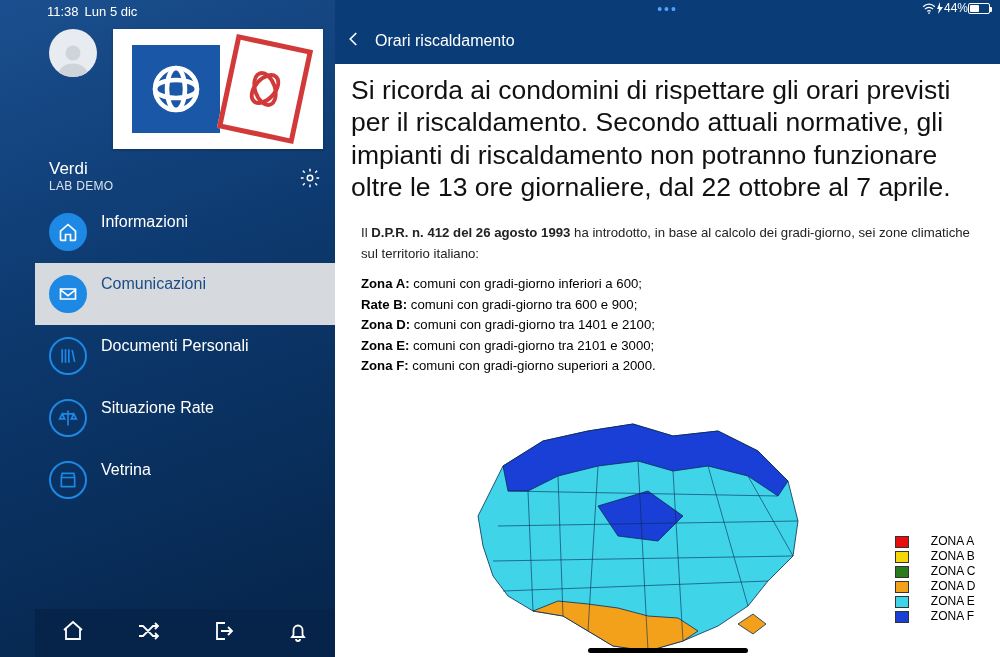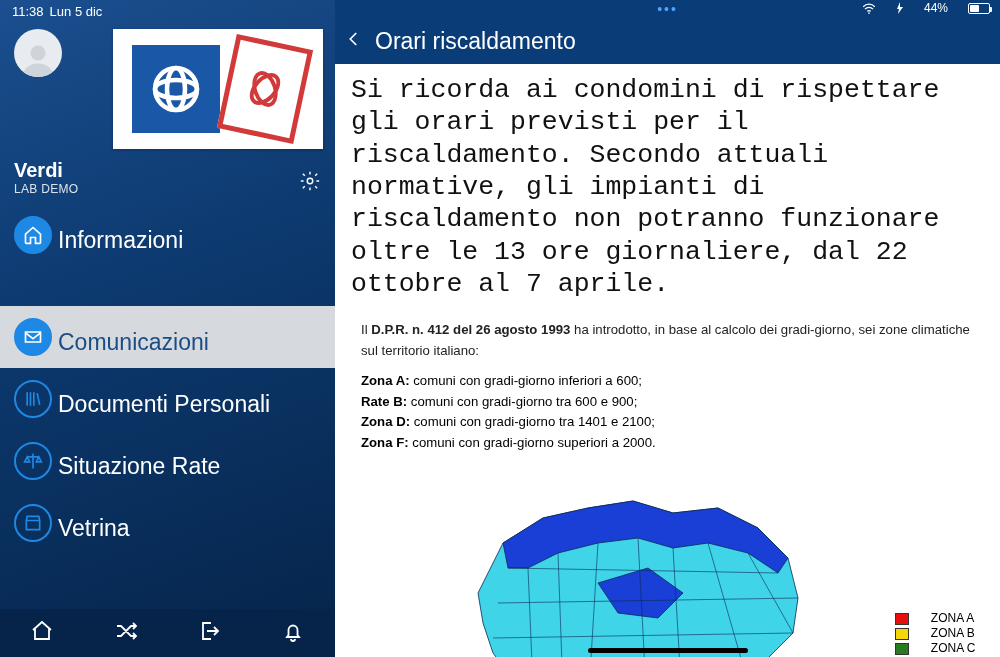--- a/index.html
+++ b/index.html
@@ -1,55 +1,55 @@
 <!DOCTYPE html>
 <html><head>
 <meta charset="utf-8">
 <style>
   * { box-sizing: border-box; margin: 0; padding: 0; }
   html, body { width: 1000px; height: 657px; font-family: -apple-system, "Helvetica Neue", Arial, sans-serif; overflow: hidden; }
   .root { display: flex; width: 100%; height: 100%; }
   
-  .sidebar { width: 335px; height: 100%; background: linear-gradient(160deg,#1b4f8f 0%,#0d3a70 40%,#052449 100%); color: #fff; display: flex; flex-direction: column; position: relative; }
+  .sidebar { width: 335px; height: 100%; background: linear-gradient(160deg,#1b4f8f 0%,#0d3a70 40%,#052449 100%); color: #fff; display: flex; flex-direction: column; position: relative; padding-left: 35px; }
   .status-left { display:flex; align-items:center; gap:6px; padding:4px 12px 0 12px; font-size:13px; font-weight:500; }
   .profile-row { display:flex; align-items:flex-start; padding:10px 12px 6px 14px; gap:14px; }
   .avatar { width:48px; height:48px; border-radius:50%; background:#e8ebef; display:flex; align-items:flex-end; justify-content:center; overflow:hidden; }
   .avatar svg { width:36px; height:36px; fill:#cfd4da; }
   .logo-card { background:#fff; width:210px; height:120px; display:flex; align-items:center; justify-content:center; gap:6px; box-shadow:0 1px 3px rgba(0,0,0,.25); margin-left:auto; }
   .logo-box { width:88px; height:88px; display:flex; align-items:center; justify-content:center; }
   .logo-box.blue { background:#1a57a6; }
   .logo-box.red { transform:rotate(12deg); border:5px solid #d23a3a; background:#fff; width:78px; height:96px; }
   .user-block { padding:4px 14px 8px 14px; display:flex; align-items:flex-end; justify-content:space-between; }
-  .user-name { font-size:20px; font-weight:700; }
+  .user-name { font-size:17px; font-weight:400; }
   .user-sub { font-size:12px; opacity:.85; letter-spacing:.3px; }
   .gear-icon svg { width:22px; height:22px; stroke:#fff; fill:none; stroke-width:1.6; }
   .menu { flex:1; overflow:hidden; }
-  .menu-item { display:flex; align-items:flex-end; gap:6px; padding:12px 14px; font-size:23px; color:#fff; cursor:pointer; }
-  .menu-item.active { background:#d6d9dd; color:#1b4d85;margin-top:40px; }
+  .menu-item { display:flex; align-items:flex-start; gap:14px; padding:12px 14px; font-size:16px; color:#fff; cursor:pointer; }
+  .menu-item.active { background:#d6d9dd; color:#1b4d85; }
   .menu-icon { width:38px; height:38px; border-radius:50%; border:2px solid #1e88e5; display:flex; align-items:center; justify-content:center; flex-shrink:0; }
   .menu-item.active .menu-icon { background:#1e88e5; border-color:#1e88e5; }
   .menu-icon svg { width:20px; height:20px; stroke:#1e88e5; fill:none; stroke-width:2; }
   .menu-item.active .menu-icon svg { stroke:#fff; }
   .menu-item.filled .menu-icon { background:#1e88e5; border-color:#1e88e5; }
   .menu-item.filled .menu-icon svg { stroke:#fff; }
   .bottom-bar { height:48px; background:#06244a; display:flex; align-items:center; justify-content:space-around; }
   .bottom-bar svg { width:24px; height:24px; stroke:#fff; fill:none; stroke-width:1.8; }
   
   .main { flex:1; display:flex; flex-direction:column; height:100%; background:#fff; }
   .main-status { height:18px; display:flex; align-items:center; justify-content:center; position:relative; background:#0a3d78; }
   .dots { color:#4fa3ff; font-size:14px; letter-spacing:2px; }
-  .status-right { position:absolute; right:10px; top:1px; display:flex; align-items:center; gap:20px; color:#fff; font-size:12px; }
+  .status-right { position:absolute; right:10px; top:1px; display:flex; align-items:center; gap:0; color:#fff; font-size:12px; }
   .battery { width:22px; height:11px; border:1px solid #fff; border-radius:2px; position:relative; }
   .battery::after { content:""; position:absolute; right:-3px; top:3px; width:2px; height:5px; background:#fff; border-radius:0 1px 1px 0;}
   .battery-fill { position:absolute; left:1px; top:1px; bottom:1px; width:44%; background:#fff; border-radius:1px;}
   .main-header { background:#0a3d78; color:#fff; height:46px; display:flex; align-items:center; padding:0 10px; gap:12px; }
   .back-icon svg { width:18px; height:18px; stroke:#fff; fill:none; stroke-width:2.2; }
-  .main-title { font-size:23px; font-weight:500; }
+  .main-title { font-size:16px; font-weight:500; }
   .content { flex:1; overflow-y:auto; padding:0; }
-  .intro { font-family:Liberation Mono, monospace; font-size:26.5px; line-height:1.22; padding:10px 16px 20px 16px; color:#111; }
+  .intro { font-family:Liberation Sans, sans-serif; font-size:26.5px; line-height:1.22; padding:10px 16px 20px 16px; color:#111; }
   .rule { padding:0 26px; font-size:13.2px; color:#222; line-height:1.55; }
   .zones-list { padding:10px 17px 0 26px; font-size:13.2px; line-height:1.55; }
   .zones-list div { }
   .map-wrap { position:relative; margin:20px auto 0 auto; width:560px; height:260px; }
   .legend { position:absolute; right:-28px; top:138px; font-size:12px; font-family:Arial,sans-serif; }
   .legend-row { display:flex; align-items:center; gap:22px; line-height:1.25; }
   .swatch { width:14px; height:12px; border:1px solid #333; }
   .map-svg { width:400px; height:260px; margin-left:60px; }
   .home-indicator { position:absolute; bottom:4px; left:50%; transform:translateX(-50%); width:160px; height:5px; background:#000; border-radius:3px; }
   .main { position:relative; }
@@ -195,20 +195,21 @@
       <p class="intro">Si ricorda ai condomini di rispettare gli orari previsti per il riscaldamento. Secondo attuali normative, gli impianti di riscaldamento non potranno funzionare oltre le 13 ore giornaliere, dal 22 ottobre al 7 aprile.</p>
 
       <p class="rule">
         <span>Il </span><b>D.P.R. n. 412 del 26 agosto 1993</b><span> ha introdotto, in base al calcolo dei gradi-giorno, sei zone climatiche sul territorio italiano:</span>
       </p>
 
       <div class="zones-list">
         <div><b>Zona A:</b><span> comuni con gradi-giorno inferiori a 600;</span></div>
         <div><b>Rate B:</b><span> comuni con gradi-giorno tra 600 e 900;</span></div>
         <div><b>Zona D:</b><span> comuni con gradi-giorno tra 1401 e 2100;</span></div>
+        <div><b>Zona E:</b><span> comuni con gradi-giorno tra 2101 e 3000;</span></div>
         <div><b>Zona F:</b><span> comuni con gradi-giorno superiori a 2000.</span></div>
       </div>
 
       <div class="map-wrap">
         <svg class="map-svg" viewBox="0 0 400 260">
           <g stroke="#0a2a55" stroke-width="0.8">
 
             <path fill="#3fd4e8" d="M30 120 L55 70 L95 45 L140 35 L185 28 L225 40 L270 35 L310 55 L340 85 L350 125 L345 160 L320 185 L300 210 L270 230 L235 245 L200 255 L165 250 L140 235 L115 220 L85 215 L60 200 L45 180 L35 150 Z"></path>
 
             <path fill="#1a3fd6" d="M55 70 L95 45 L140 35 L185 28 L225 40 L270 35 L310 55 L340 85 L330 100 L300 80 L260 70 L225 75 L190 65 L150 70 L110 80 L80 95 L60 95 Z"></path>

